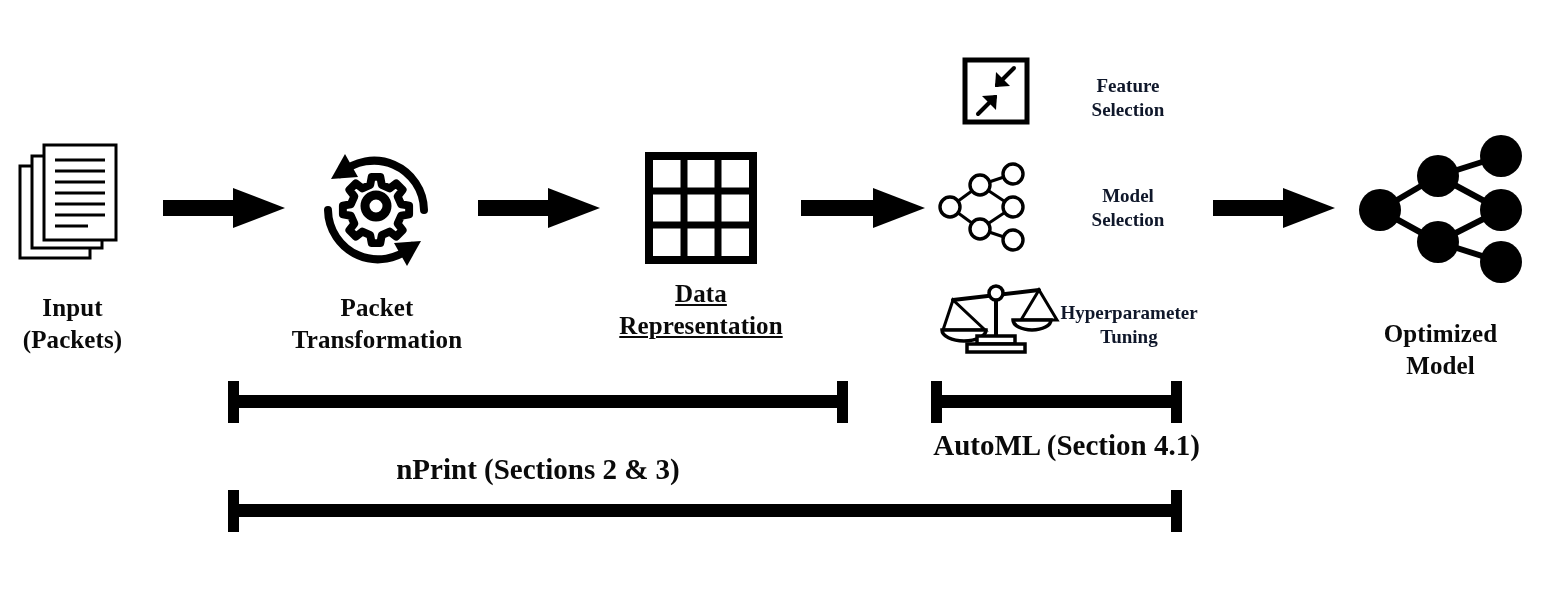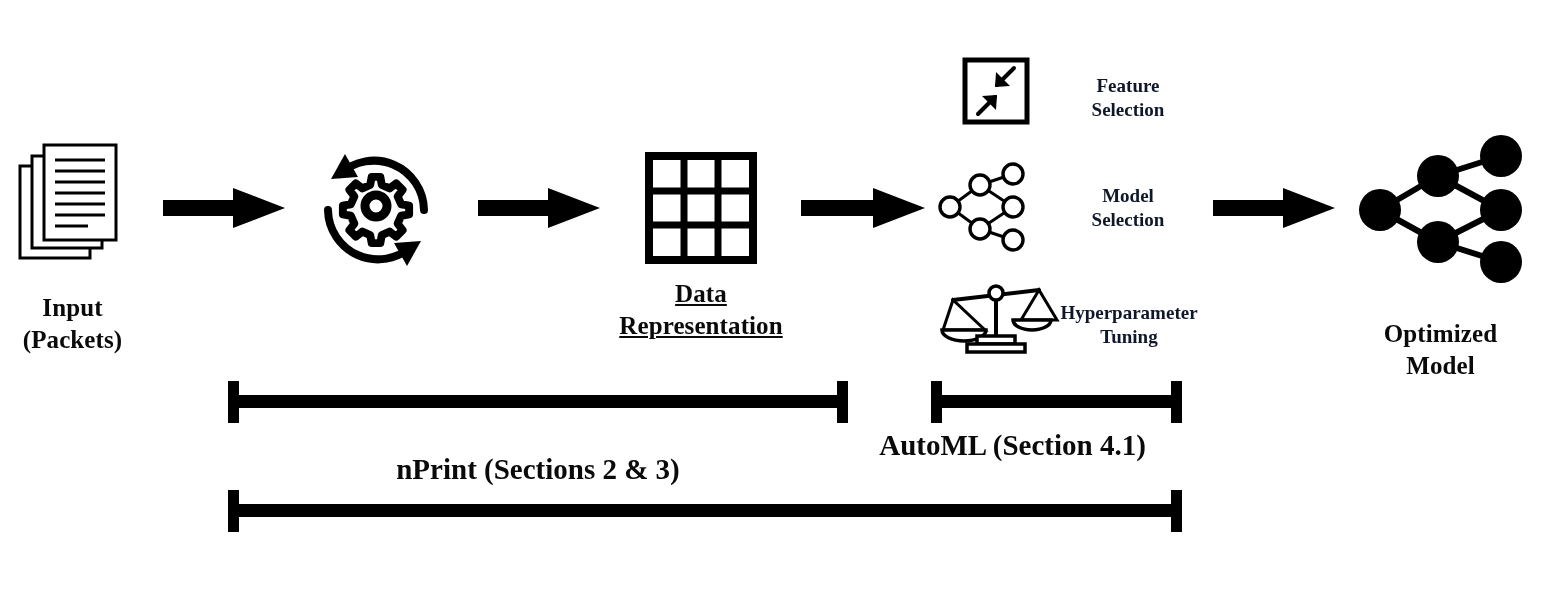--- a/index.html
+++ b/index.html
@@ -121,20 +121,22 @@
       <g transform="translate(64,62)">
         <path d="M -6 -40 L 6 -40 L 8 -29 L 19 -24 L 28 -31 L 37 -22 L 30 -13
                  L 35 -2 L 46 0 L 46 12 L 35 14 L 30 25 L 37 34 L 28 43 L 19 36
                  L 8 41 L 6 52 L -6 52 L -8 41 L -19 36 L -28 43 L -37 34 L -30 25
                  L -35 14 L -46 12 L -46 0 L -35 -2 L -30 -13 L -37 -22 L -28 -31
                  L -19 -24 L -8 -29 Z" transform="scale(0.72) translate(0,-6)" fill="none" stroke="#000" stroke-width="11" stroke-linejoin="round"></path>
         <circle cx="0" cy="-4" r="11" fill="none" stroke="#000" stroke-width="9"></circle>
       </g>
     </svg>
   </div>
+  <div class="stage-label" style="left:266px; top:292px; width:222px;">Packet
+Transformation</div>
 
   <div class="abs" style="left:478px; top:186px;">
     <svg width="122" height="44" viewBox="0 0 122 44">
       <rect x="0" y="14" width="78" height="16" fill="#000"></rect>
       <polygon points="70,2 122,22 70,42" fill="#000"></polygon>
     </svg>
   </div>
 
   <div class="abs" style="left:645px; top:152px; width:112px; height:112px;">
     <svg width="112" height="112" viewBox="0 0 112 112">
@@ -259,21 +261,21 @@
     <div class="cap left"></div>
     <div class="cap right"></div>
   </div>
   <div class="bracket-label" style="left:228px; top:429px; width:620px;margin-top:24px;">nPrint (Sections 2 &amp; 3)</div>
 
   <div class="bracket" style="left:931px; top:381px; width:251px; height:42px;">
     <div class="bar"></div>
     <div class="cap left"></div>
     <div class="cap right"></div>
   </div>
-  <div class="bracket-label" style="left:842px; top:429px; width:341px;">AutoML (Section 4.1)</div>
+  <div class="bracket-label" style="left:896px; top:429px; width:341px;">AutoML (Section 4.1)</div>
 
   <div class="bracket" style="left:228px; top:490px; width:954px; height:42px;">
     <div class="bar"></div>
     <div class="cap left"></div>
     <div class="cap right"></div>
   </div>
 
 </div>
 
 </body></html>

